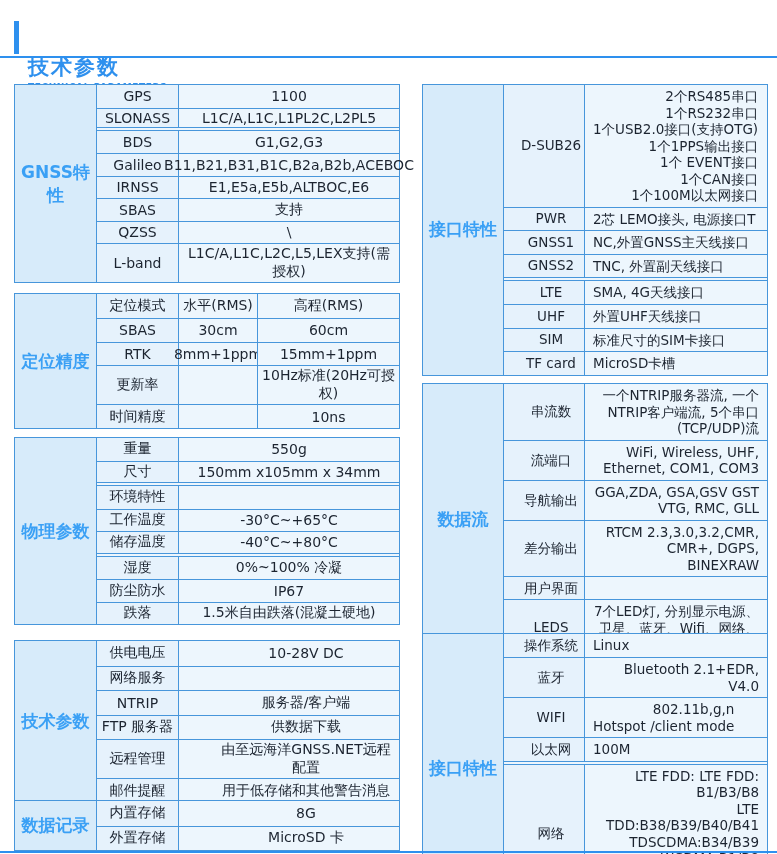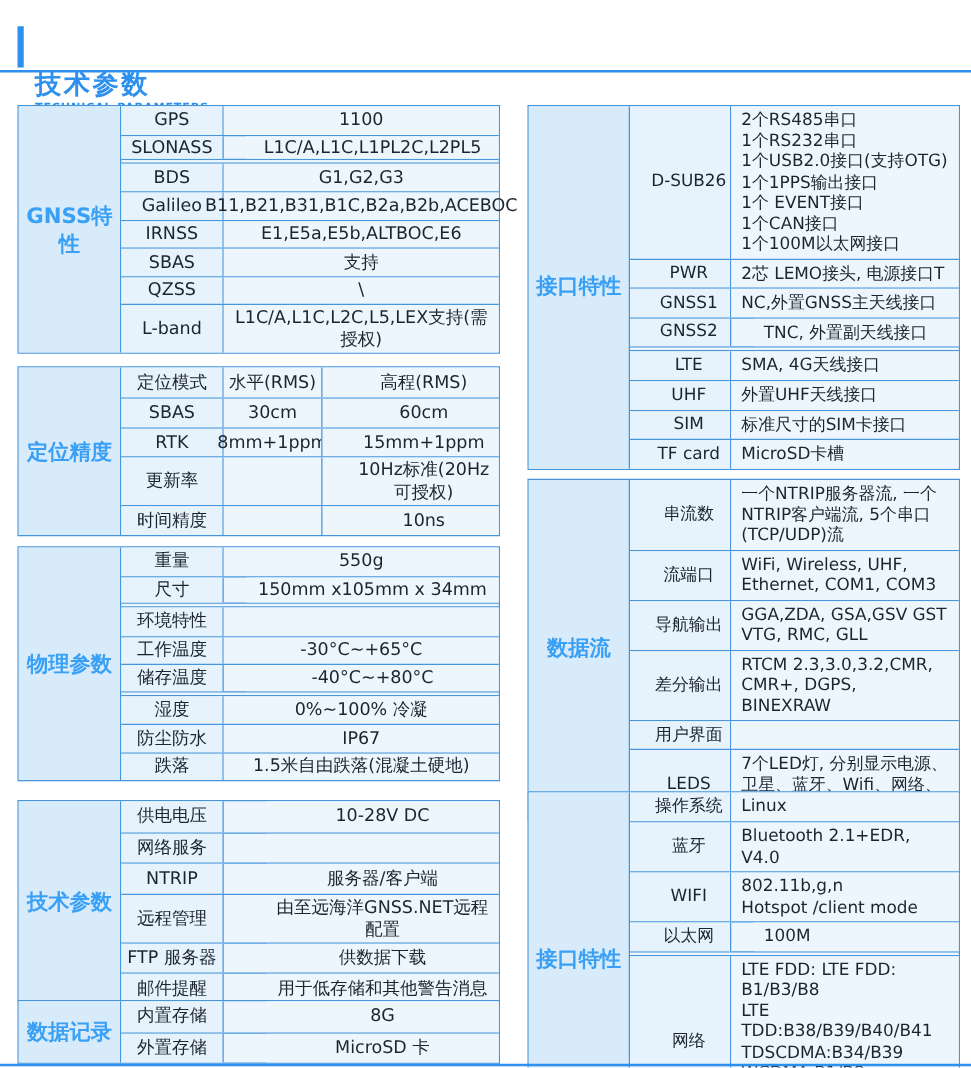--- a/index.html
+++ b/index.html
@@ -45,52 +45,52 @@
     background:var(--head-bg);
     color:var(--head-text);
     font-size:17px;font-weight:bold;
     border-right:1px solid var(--border);
     text-align:center;
   }
   .rt .t-head{flex:0 0 81px;}
   .t-rows{flex:1;display:flex;flex-direction:column;min-width:0;}
   .t-row{display:flex;flex:1 0 auto;}
   .t-row + .t-row{border-top:1px solid var(--border);}
-  .t-row.sep{border-bottom:4px double var(--border);gap:18px;}
+  .t-row.sep{border-bottom:4px double var(--border);}
   .t-row.sep + .t-row{border-top:none;}
 
   .t-label{
     flex:0 0 82px;
     display:flex;align-items:center;justify-content:center;
     background:var(--label-bg);
     border-right:1px solid var(--border);
     text-align:center;
     padding:1px 2px;
   }
   .rt .t-label{flex:0 0 81px;padding-left:16px;}
   .t-val{
     flex:1 1 auto;min-width:0;
     display:flex;align-items:center;justify-content:center;
     background:var(--value-bg);
     text-align:center;
     white-space:pre-line;
     padding:1px 3px;
   }
-  .t-val + .t-val{border-left:1px solid var(--border);padding-left:24px;}
+  .t-val + .t-val{border-left:1px solid var(--border);}
 
   
   .lt .t-row{min-height:22.5px;}
   .tbl-electrical .t-row,.tbl-datalog .t-row{min-height:24.5px;gap:34px;}
   .tbl-accuracy .t-row{min-height:23.8px;}
   .tbl-accuracy .c0{flex:0 0 78px;}
 
   
   .rt{font-size:13.5px;line-height:17px;}
   .rt .t-row{min-height:23px;}
-  .rt .t-val{justify-content:flex-start;text-align:left;padding:3px 8px;line-height:16.5px;}
+  .rt .t-val{justify-content:flex-start;text-align:right;padding:3px 8px;line-height:16.5px;}
   .tbl-interface1{top:84px;min-height:283px;}
   .tbl-datastream{top:383px;min-height:237px;}
   .tbl-interface2{top:633px;min-height:218px;}
 
   .tbl-gnss{top:84px;min-height:188px;}
   .tbl-accuracy{top:293px;min-height:124px;}
   .tbl-physical{top:437px;min-height:188px;}
   .tbl-electrical{top:640px;min-height:150px;}
   .tbl-datalog{top:800px;min-height:51px;}
 </style>
@@ -220,26 +220,26 @@
         </div>
         <div class="t-row">
           <div class="t-label">网络服务</div>
           <div class="t-val c0"></div>
         </div>
         <div class="t-row">
           <div class="t-label">NTRIP</div>
           <div class="t-val c0">服务器/客户端</div>
         </div>
         <div class="t-row">
+          <div class="t-label">FTP 服务器</div>
+          <div class="t-val c0">供数据下载</div>
+        </div>
+        <div class="t-row">
           <div class="t-label">远程管理</div>
           <div class="t-val c0">由至远海洋GNSS.NET远程配置</div>
-        </div>
-        <div class="t-row">
-          <div class="t-label">FTP 服务器</div>
-          <div class="t-val c0">供数据下载</div>
         </div>
         <div class="t-row">
           <div class="t-label">邮件提醒</div>
           <div class="t-val c0">用于低存储和其他警告消息</div>
         </div>
       </div>
     </section>
   <section class="spec-table lt tbl-datalog">
       <div class="t-head">数据记录</div>
       <div class="t-rows">

